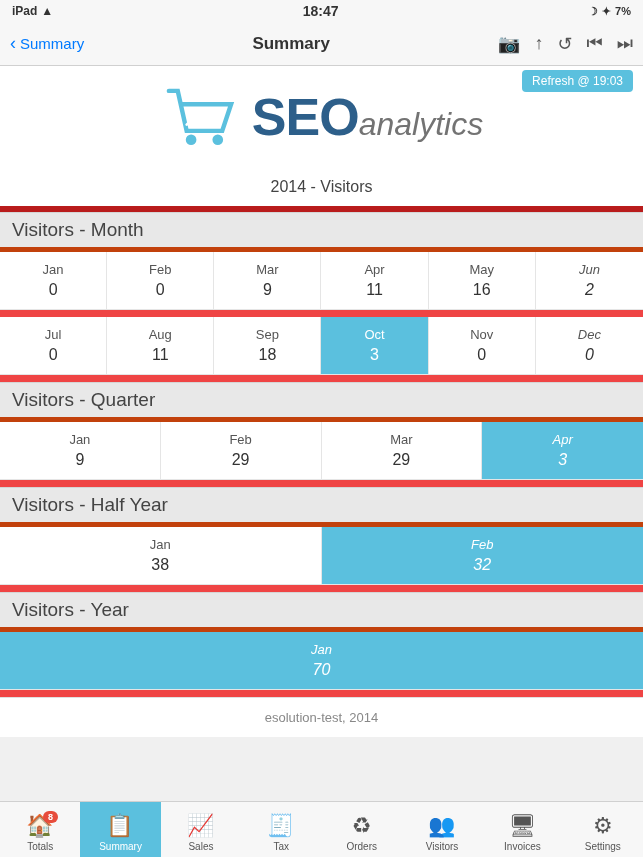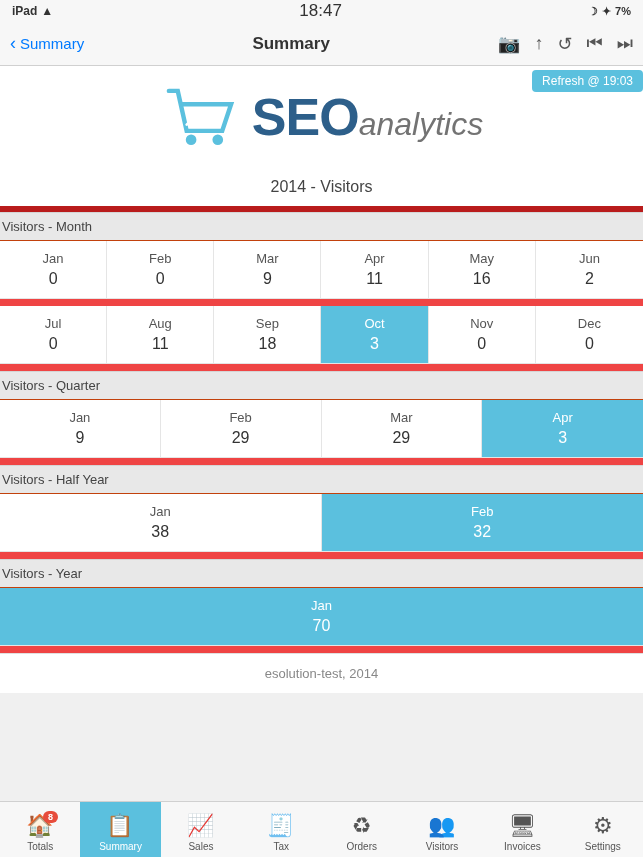--- a/index.html
+++ b/index.html
@@ -19,21 +19,21 @@
       display: flex;
       justify-content: space-between;
       align-items: center;
       padding: 4px 12px;
       font-size: 12px;
       font-weight: 600;
       height: 22px;
       gap: 12px;
     }
     .status-left { display: flex; align-items: center; gap: 4px; }
-    .status-center { font-size: 17px; font-weight: 400; }
+    .status-center { font-size: 14px; font-weight: 700; }
     .status-right { display: flex; align-items: center; gap: 4px; font-size: 11px; }
 
     
     .nav-bar {
       background: #f7f7f7;
       border-bottom: 1px solid #d0d0d0;
       display: flex;
       align-items: center;
       justify-content: space-between;
       height: 44px;
@@ -49,21 +49,21 @@
     .nav-icon { font-size: 18px; color: #555; cursor: pointer; }
 
     
     .refresh-badge {
       background: #5bc0de;
       color: white;
       font-size: 12px;
       padding: 4px 10px;
       border-radius: 4px;
       position: absolute;
-      right: 0;
+      right: 10px;
       top: 70px;
       z-index: 10;
     }
 
     
     .logo-area {
       background: white;
       display: flex;
       align-items: center;
       justify-content: center;
@@ -97,46 +97,46 @@
       text-align: center;
       padding: 10px;
       font-size: 16px;
       color: #444;
       border-bottom: 6px solid #b91c1c;
     }
 
     
     .section-header {
       background: #e8e8e8;
-      padding: 6px 2px;
-      font-size: 13px;
+      padding: 6px 12px;
+      font-size: 19px;
       font-weight: 500;
       color: #444;
       border-top: 1px solid #d5d5d5;
-      border-bottom: 1px solid #c2410c;
+      border-bottom: 5px solid #c2410c;
     }
 
     
     .visitor-grid {
       background: white;
       display: grid;
       border-bottom: 7px solid #ef4444;
     }
     .visitor-grid.cols-6 { grid-template-columns: repeat(6, 1fr); }
     .visitor-grid.cols-4 { grid-template-columns: repeat(4, 1fr); }
     .visitor-grid.cols-2 { grid-template-columns: repeat(2, 1fr); }
     .visitor-grid.cols-1 { grid-template-columns: repeat(1, 1fr); }
 
     .grid-cell {
       text-align: center;
       padding: 10px 4px;
       border-right: 1px solid #e5e5e5;
       border-bottom: 1px solid #e5e5e5;
     }
-    .grid-cell:last-child { border-right: none; }
+    .grid-cell:last-child { border-right: none; font-style: italic; }
     .grid-cell .month-label { font-size: 13px; color: #555; margin-bottom: 4px; }
     .grid-cell .month-value { font-size: 16px; color: #333; font-weight: 400; }
 
     .grid-cell.highlighted {
       background: #5bc0de;
     }
     .grid-cell.highlighted .month-label,
     .grid-cell.highlighted .month-value {
       color: white;
     }

